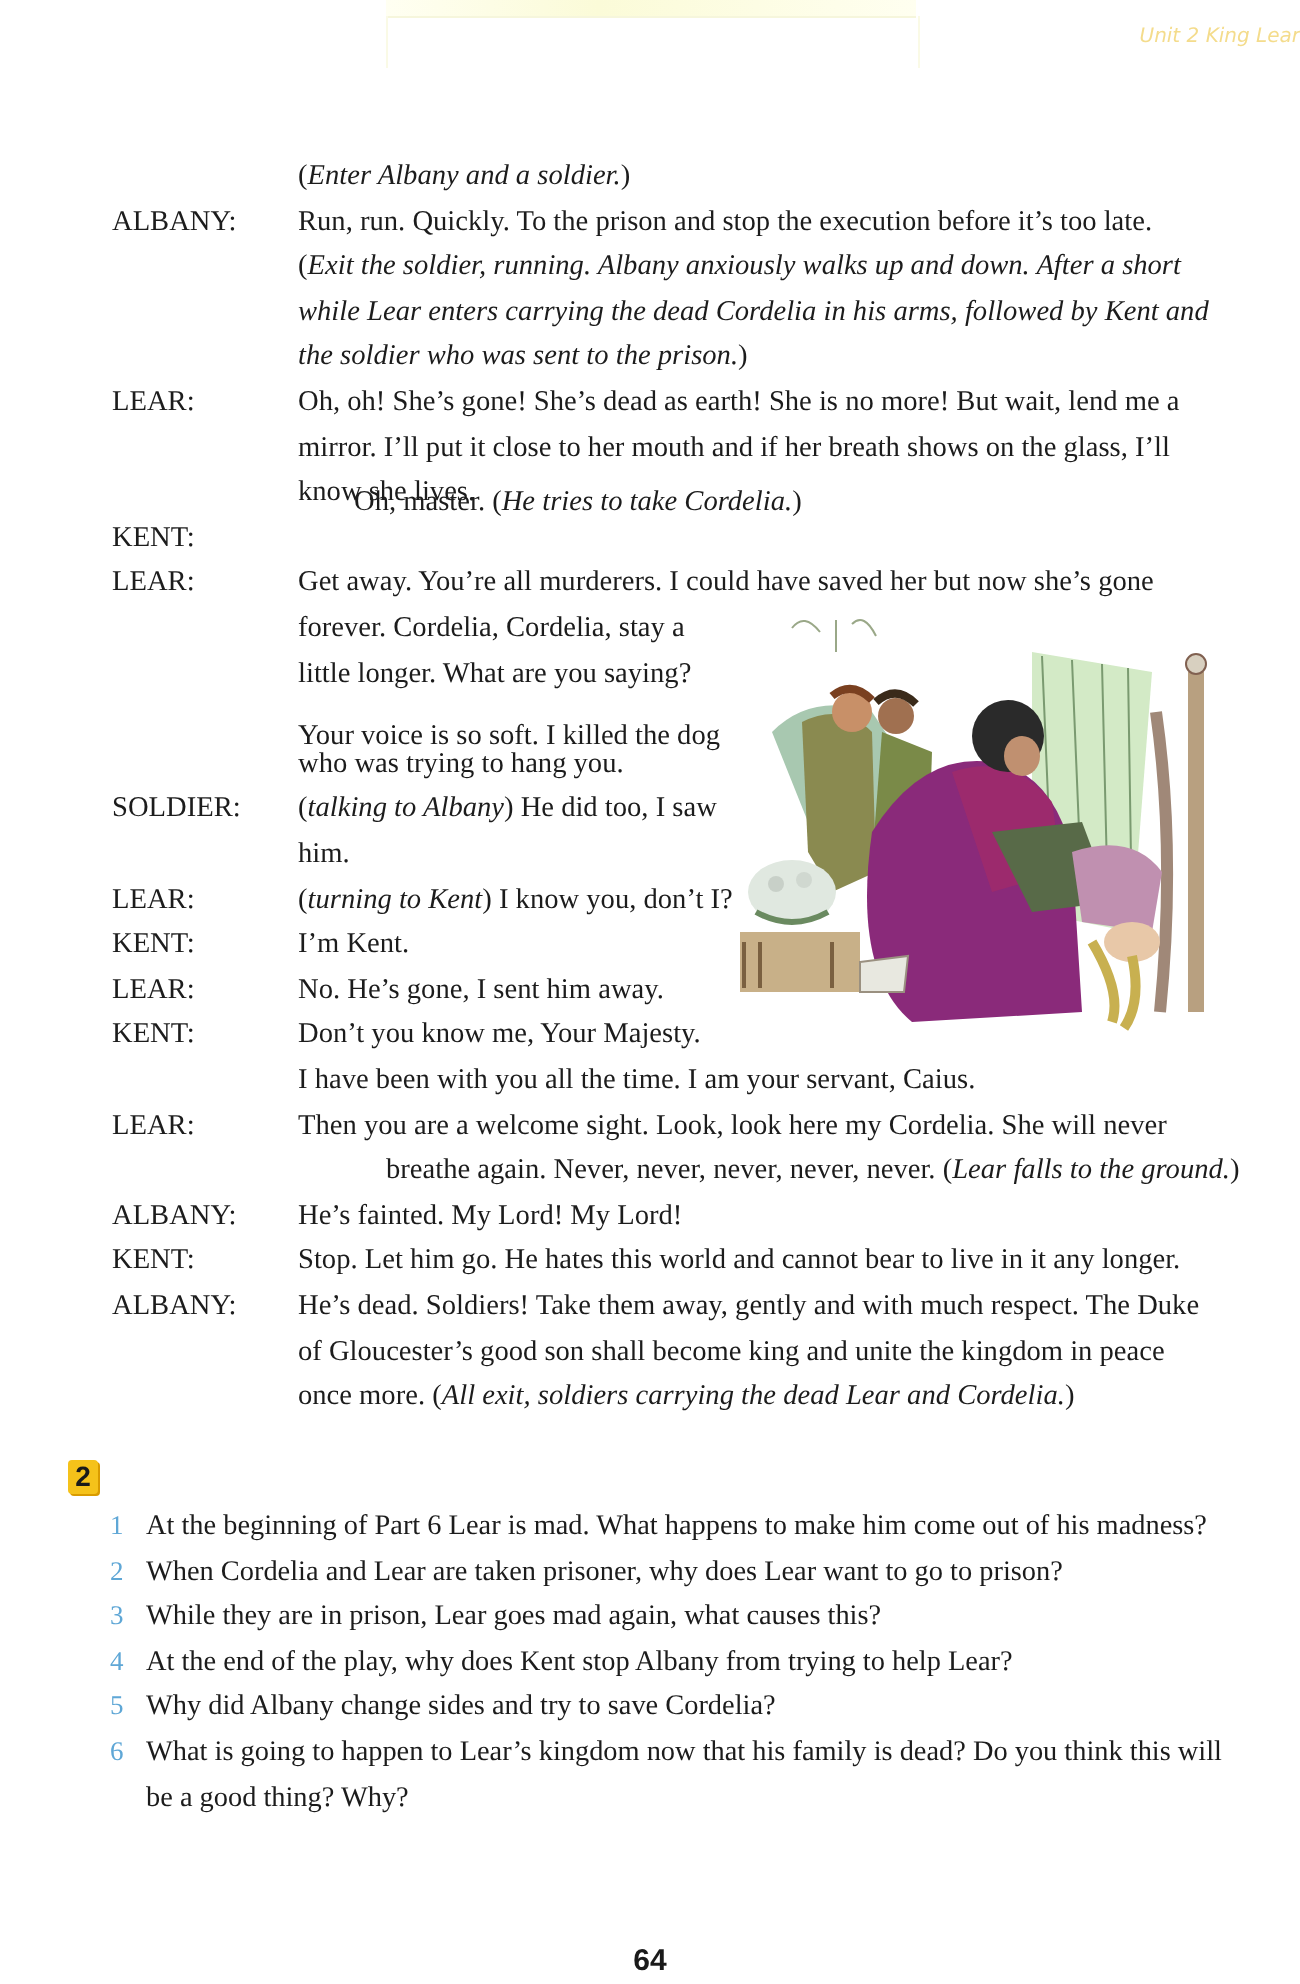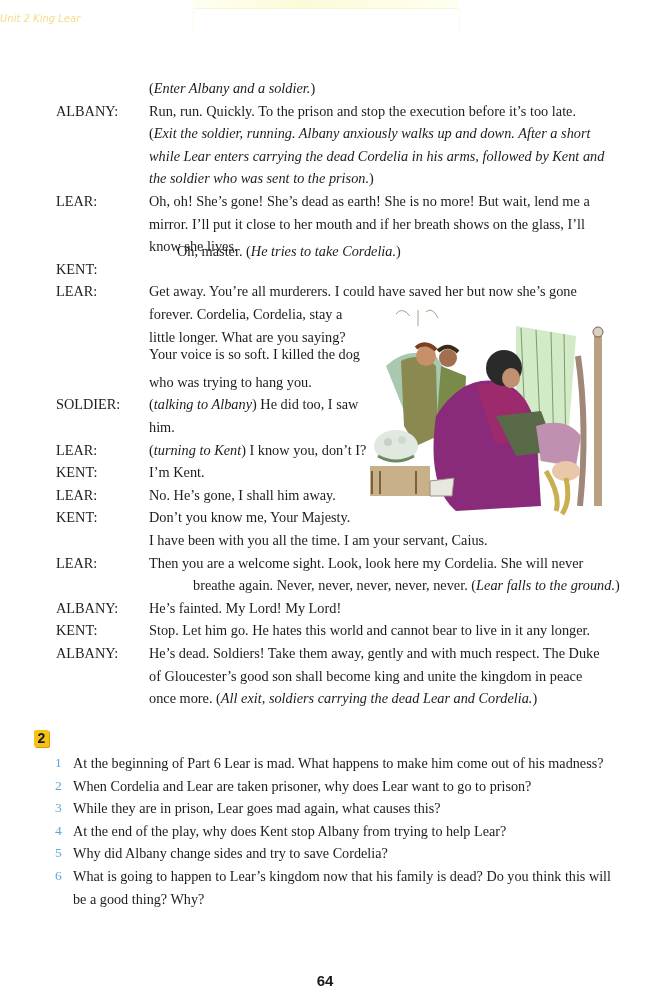--- a/index.html
+++ b/index.html
@@ -2,21 +2,21 @@
 <html><head>
 <meta charset="utf-8">
 <style>
   html, body { margin: 0; padding: 0; background: #ffffff; }
   body { width: 650px; height: 992px; position: relative; overflow: hidden;
          font-family: "Liberation Serif", "DejaVu Serif", serif; color: #1c1c1c; }
   .header-band { position: absolute; left: 193px; top: 0; width: 265px; height: 8px;
                  background: linear-gradient(90deg, #fffff2, #fbfbd8 40%, #fffff0); border-bottom: 1px solid #f6f6dc; }
   .header-box { position: absolute; left: 193px; top: 8px; width: 265px; height: 26px;
                 border-left: 1px solid #fafae6; border-right: 1px solid #fafae6; }
-  .header-title { position: absolute; left: 0; right: 0; top: 13px; text-align: left;
+  .header-title { position: absolute; left: 0; right: 0; top: 13px; text-align: right;
                   font-family: "DejaVu Sans", sans-serif; font-style: italic; font-size: 10px; color: #f4dc8c; }
 
   .script { position: absolute; left: 0; top: 0; width: 650px; }
   .line { position: absolute; font-size: 14.3px; line-height: 22px; white-space: nowrap; }
   .speaker { left: 56px; }
   .text { left: 149px; }
   i, .it { font-style: italic; }
 
   .illustration { position: absolute; left: 366px; top: 306px; width: 252px; height: 212px; }
 
@@ -50,31 +50,31 @@
     <div class="line speaker" style="top: 190px;">LEAR:</div>
     <div class="line text" style="top: 190px;"><span>Oh, oh! She’s gone! She’s dead as earth! She is no more! But wait, lend me a</span></div>
     <div class="line text" style="top: 212.6px;"><span>mirror. I’ll put it close to her mouth and if her breath shows on the glass, I’ll</span></div>
     <div class="line text" style="top: 235.2px;"><span>know she lives.</span></div>
     <div class="line speaker" style="top: 257.8px;">KENT:</div>
     <div class="line text" style="top: 240px; margin-left: 28px;"><span>Oh, master. (</span><span class="it">He tries to take Cordelia.</span><span>)</span></div>
     <div class="line speaker" style="top: 280.4px;">LEAR:</div>
     <div class="line text" style="top: 280.4px;"><span>Get away. You’re all murderers. I could have saved her but now she’s gone</span></div>
     <div class="line text" style="top: 303px;"><span>forever. Cordelia, Cordelia, stay a</span></div>
     <div class="line text" style="top: 325.6px;"><span>little longer. What are you saying?</span></div>
-    <div class="line text" style="top: 343px;"><span>Your voice is so soft. I killed the dog</span></div>
+    <div class="line text" style="top: 357px;"><span>Your voice is so soft. I killed the dog</span></div>
     <div class="line text" style="top: 370.8px;"><span>who was trying to hang you.</span></div>
     <div class="line speaker" style="top: 393.4px;">SOLDIER:</div>
     <div class="line text" style="top: 393.4px;"><span>(</span><span class="it">talking to Albany</span><span>) He did too, I saw</span></div>
     <div class="line text" style="top: 416px;"><span>him.</span></div>
     <div class="line speaker" style="top: 438.6px;">LEAR:</div>
     <div class="line text" style="top: 438.6px;"><span>(</span><span class="it">turning to Kent</span><span>) I know you, don’t I?</span></div>
     <div class="line speaker" style="top: 461.2px;">KENT:</div>
     <div class="line text" style="top: 461.2px;"><span>I’m Kent.</span></div>
     <div class="line speaker" style="top: 483.8px;">LEAR:</div>
-    <div class="line text" style="top: 483.8px;"><span>No. He’s gone, I shall him away.</span></div>
+    <div class="line text" style="top: 483.8px;"><span>No. He’s gone, I sent him away.</span></div>
     <div class="line speaker" style="top: 506.4px;">KENT:</div>
     <div class="line text" style="top: 506.4px;"><span>Don’t you know me, Your Majesty.</span></div>
     <div class="line text" style="top: 529px;"><span>I have been with you all the time. I am your servant, Caius.</span></div>
     <div class="line speaker" style="top: 551.6px;">LEAR:</div>
     <div class="line text" style="top: 551.6px;"><span>Then you are a welcome sight. Look, look here my Cordelia. She will never</span></div>
     <div class="line text" style="top: 574.2px; margin-left: 44px;"><span>breathe again. Never, never, never, never, never. (</span><span class="it">Lear falls to the ground.</span><span>)</span></div>
     <div class="line speaker" style="top: 596.8px;">ALBANY:</div>
     <div class="line text" style="top: 596.8px;"><span>He’s fainted. My Lord! My Lord!</span></div>
     <div class="line speaker" style="top: 619.4px;">KENT:</div>
     <div class="line text" style="top: 619.4px;"><span>Stop. Let him go. He hates this world and cannot bear to live in it any longer.</span></div>

